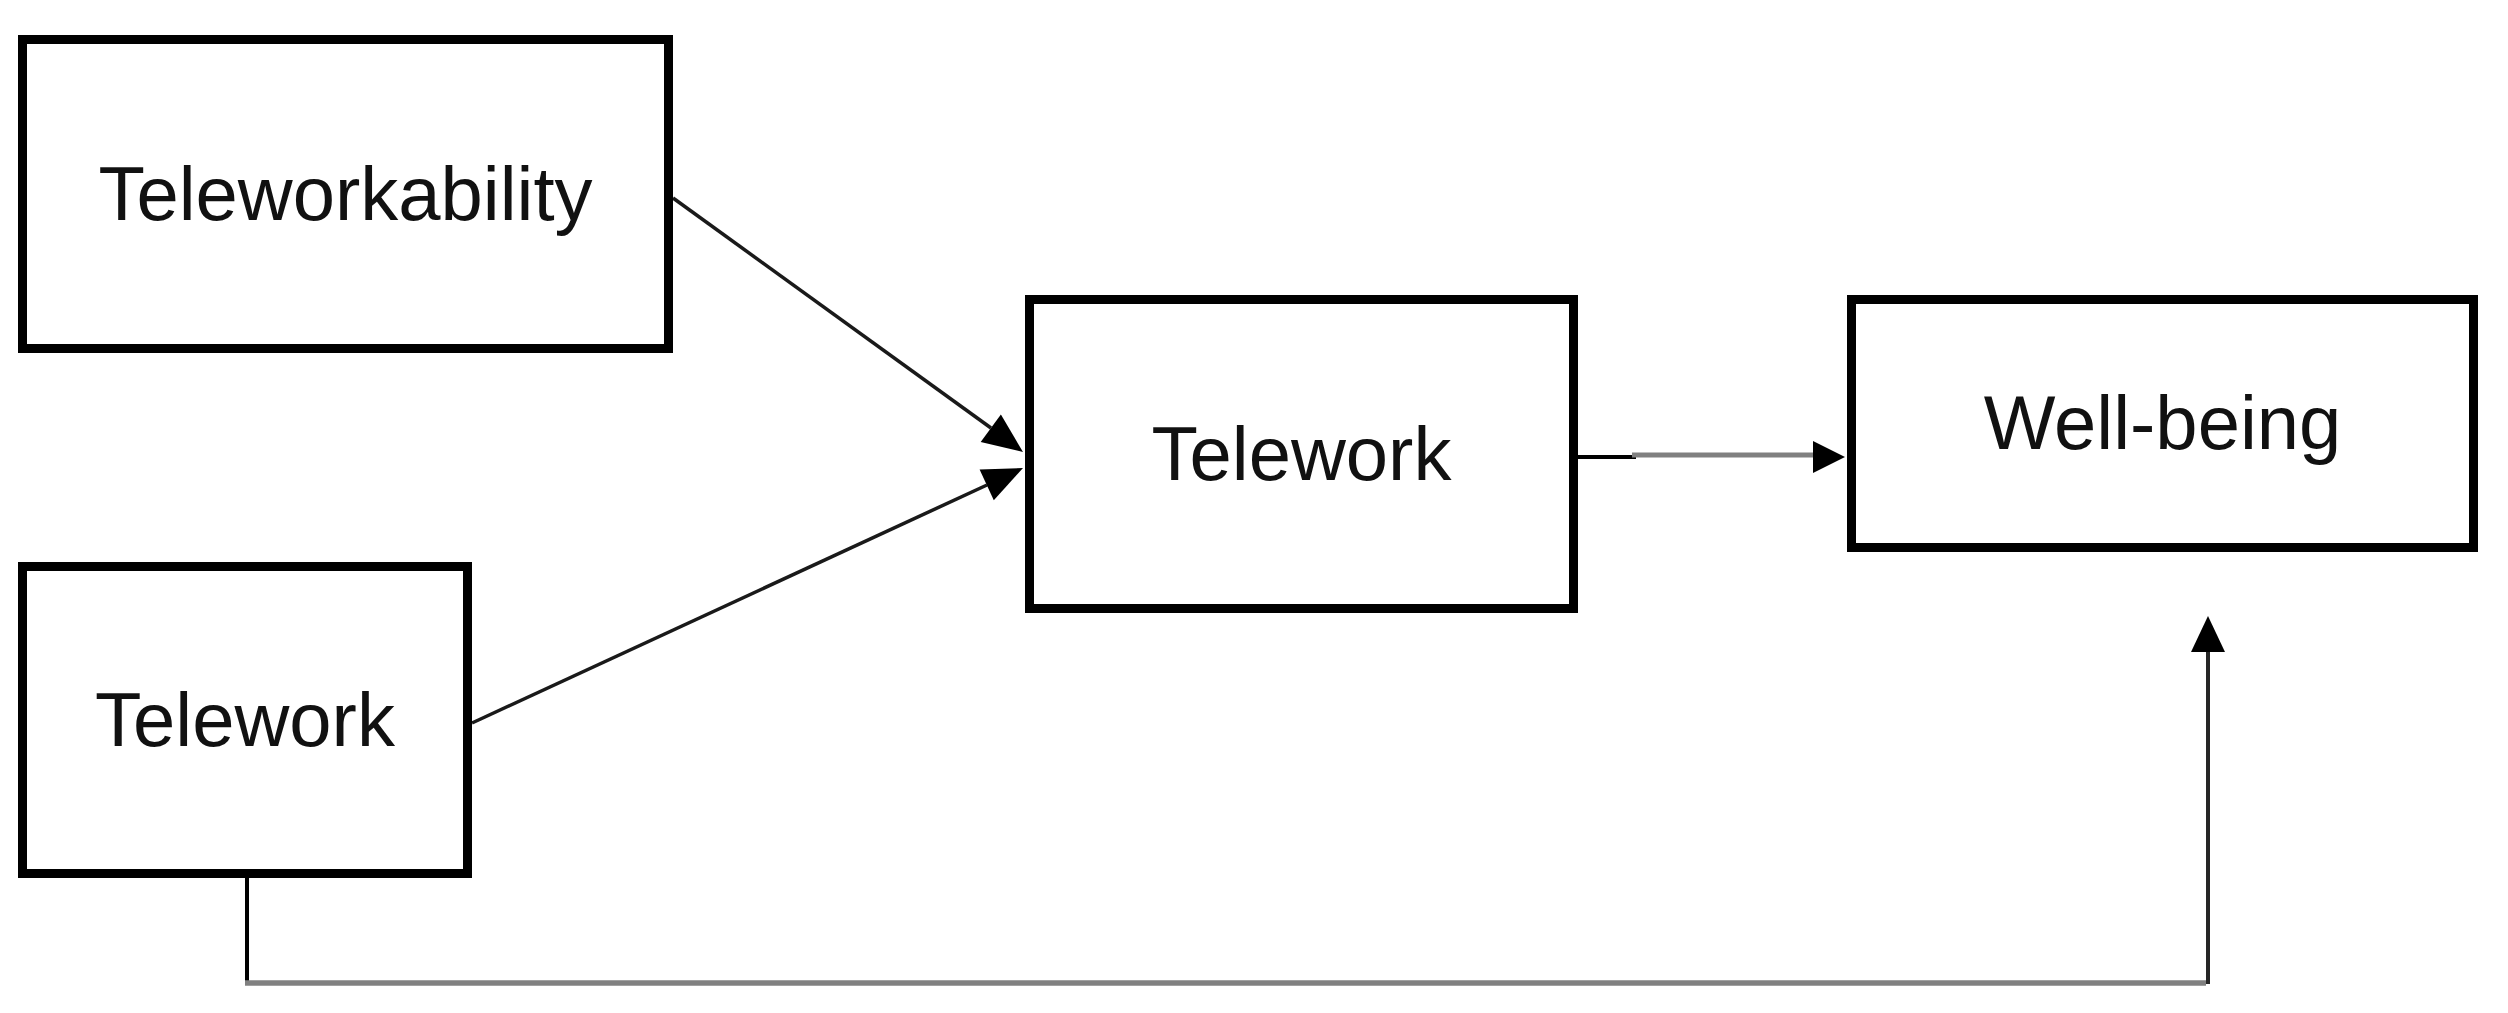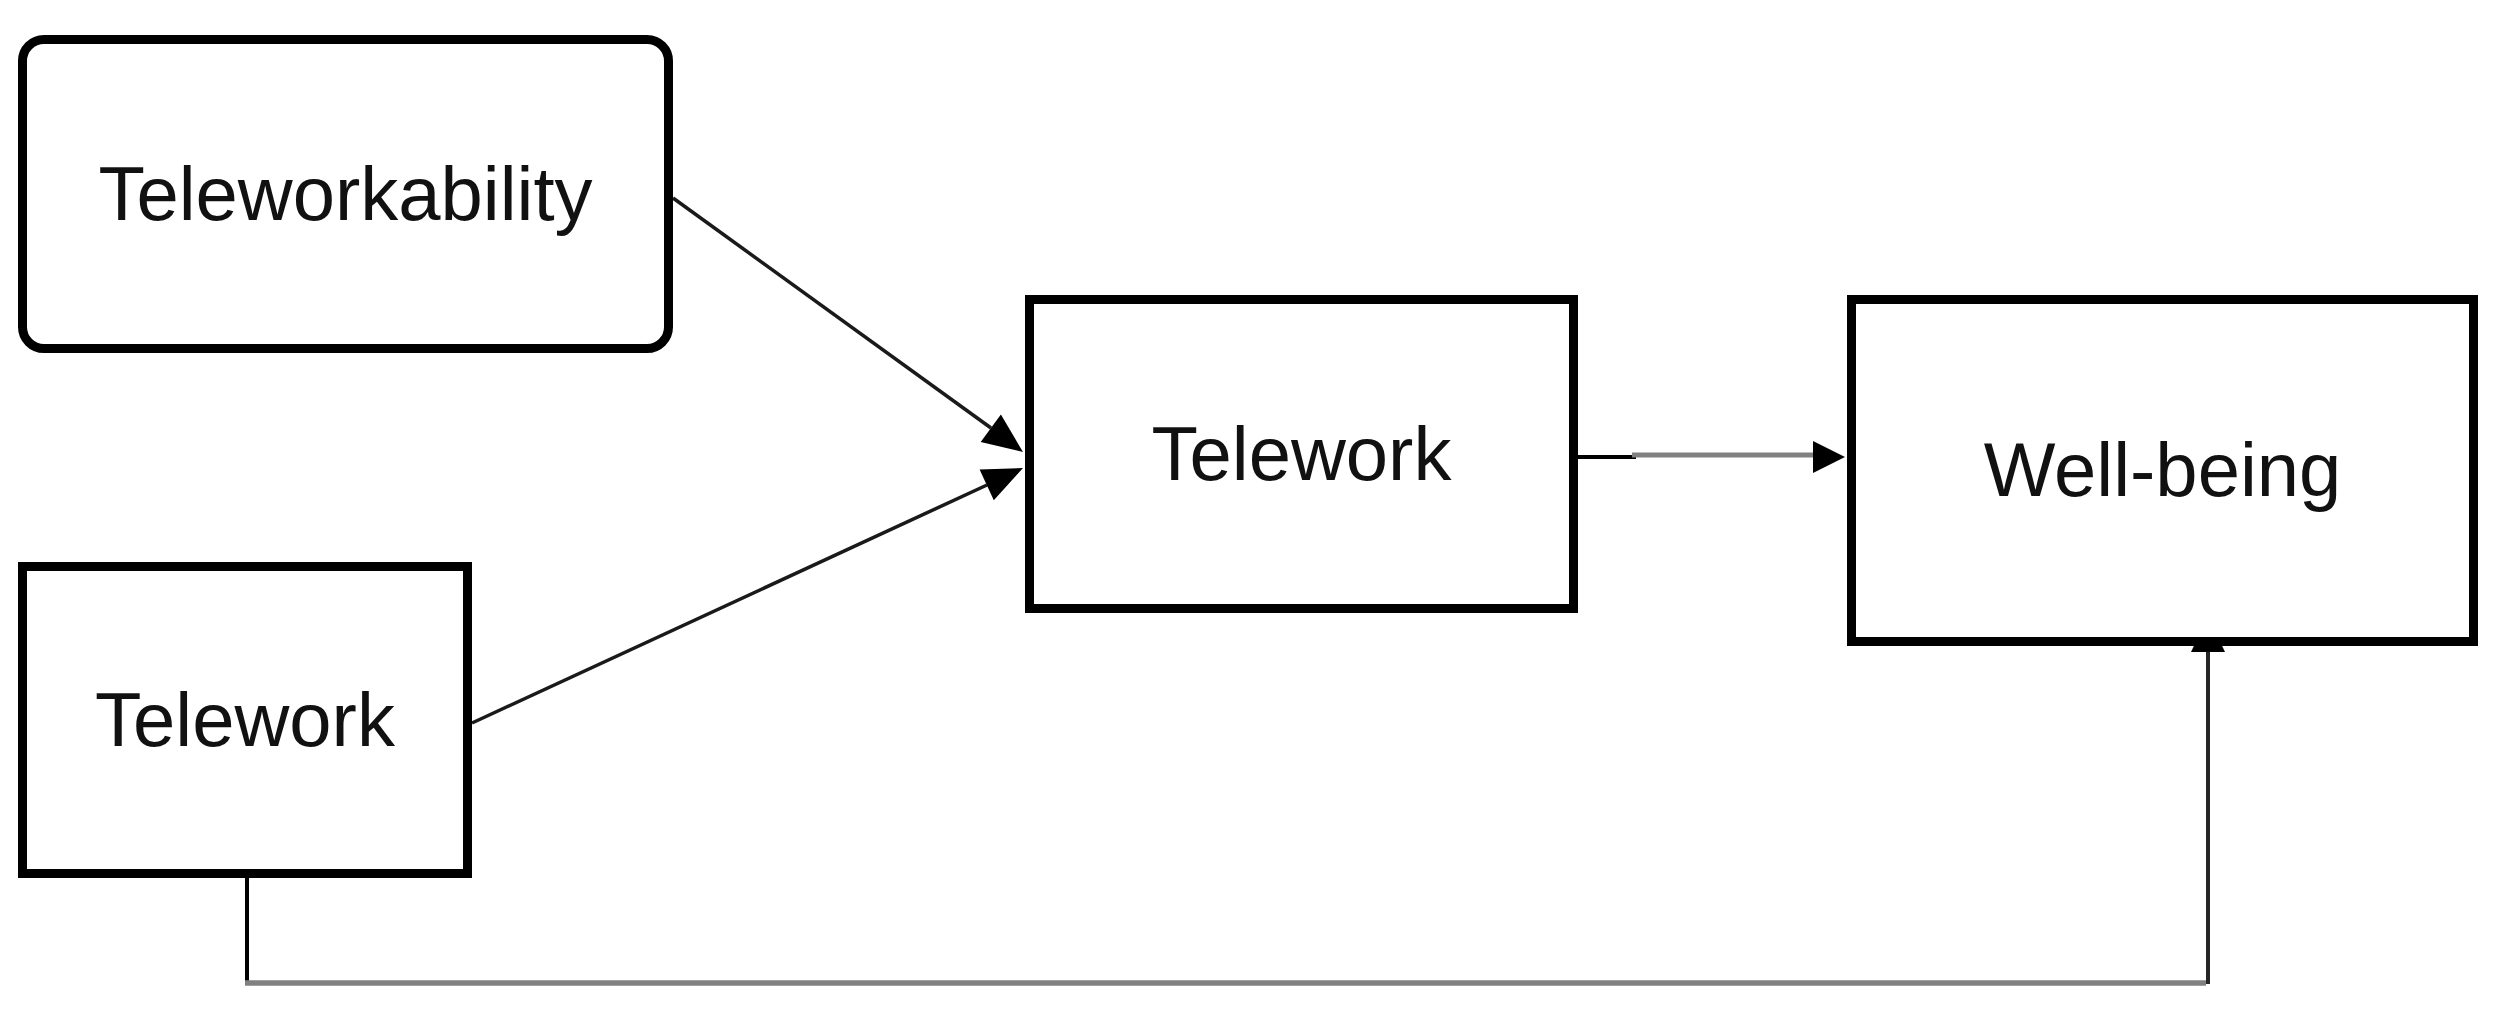--- a/index.html
+++ b/index.html
@@ -32,24 +32,24 @@
     align-items: center;
     justify-content: center;
     text-align: center;
     color: #111111;
     font-size: 76px;
     line-height: 1.32;
   }
   .node .label-line {
     display: block;
   }
-  #node-teleworkability    { left: 18px;   top: 35px;  width: 655px; height: 318px; border-radius: 26px; }
+  #node-teleworkability    { left: 18px;   top: 35px;  width: 655px; height: 318px; }
   #node-telework-preference{ left: 18px;   top: 562px; width: 454px; height: 316px; }
   #node-telework-intensity { left: 1025px; top: 295px; width: 553px; height: 318px; }
-  #node-well-being         { left: 1847px; top: 295px; width: 631px; height: 351px; }
+  #node-well-being         { left: 1847px; top: 295px; width: 631px; height: 257px; }
 </style>
 </head>
 <body>
 
 <div id="stage">
 
   <svg id="edges-svg" viewBox="0 0 2508 1013" xmlns="http://www.w3.org/2000/svg">
 
     <line x1="673" y1="198" x2="991" y2="428" stroke="#1a1a1a" stroke-width="3.5"></line>
     <polygon points="1023,452 980.7,442.0 1000.9,414.6" fill="#000000"></polygon>

